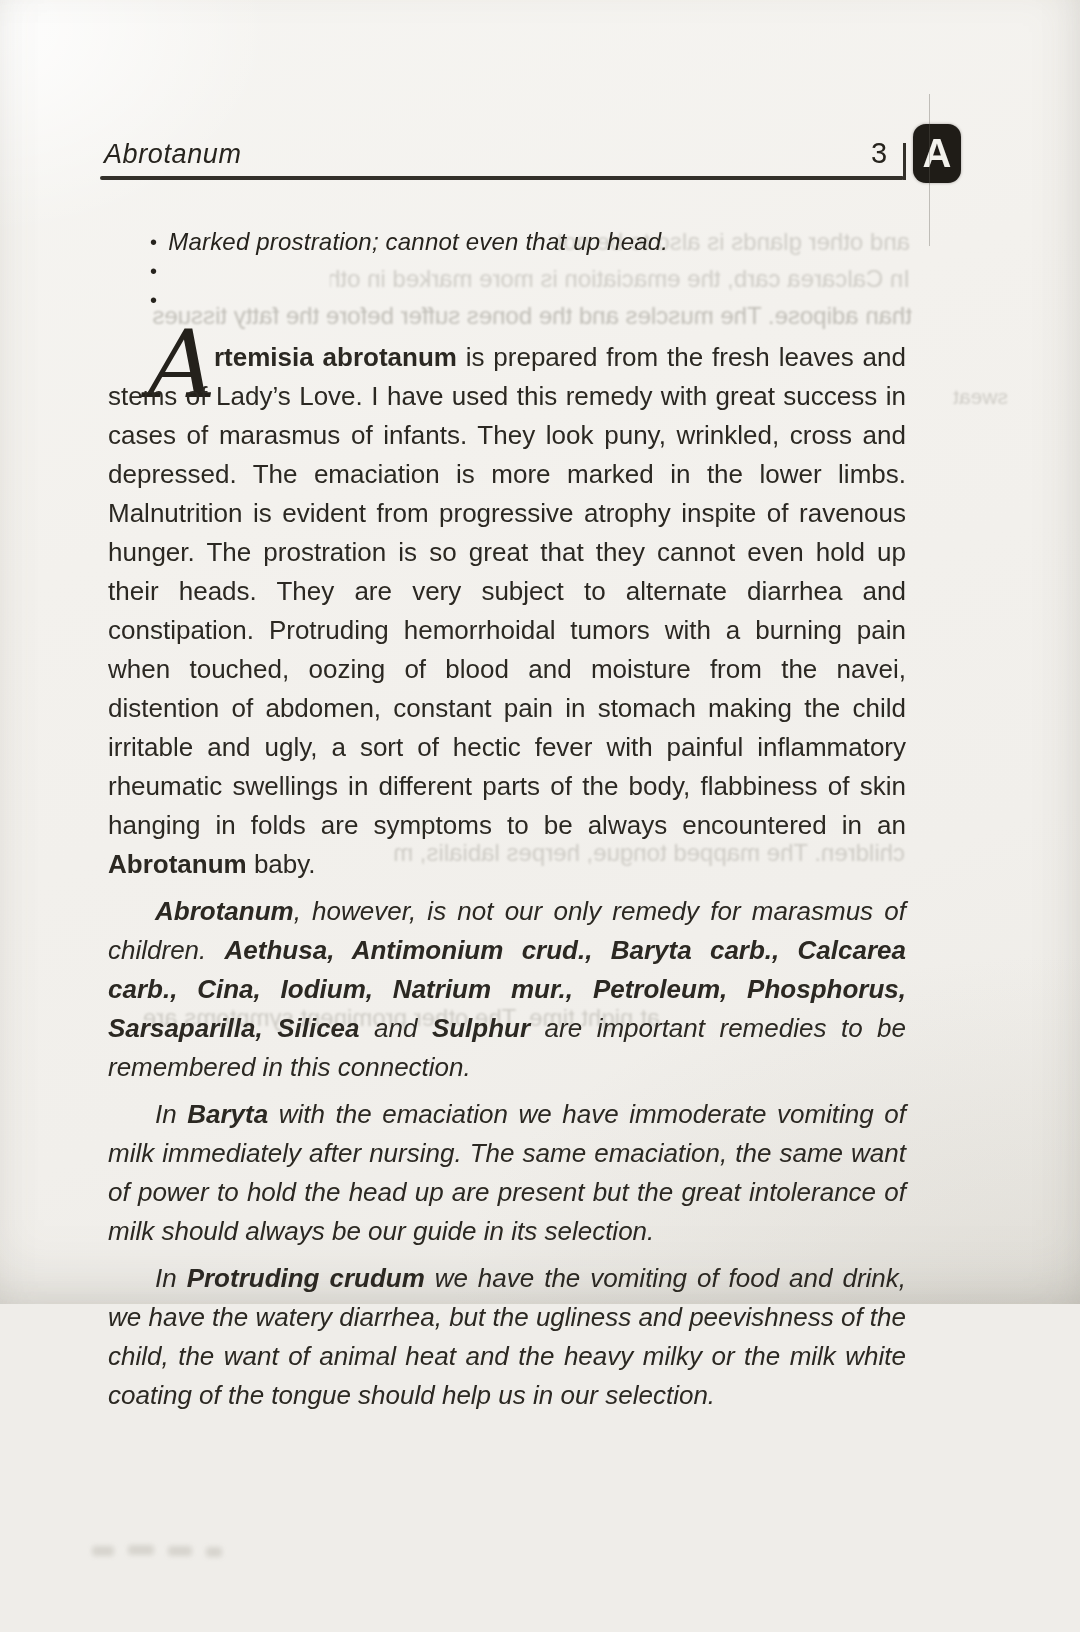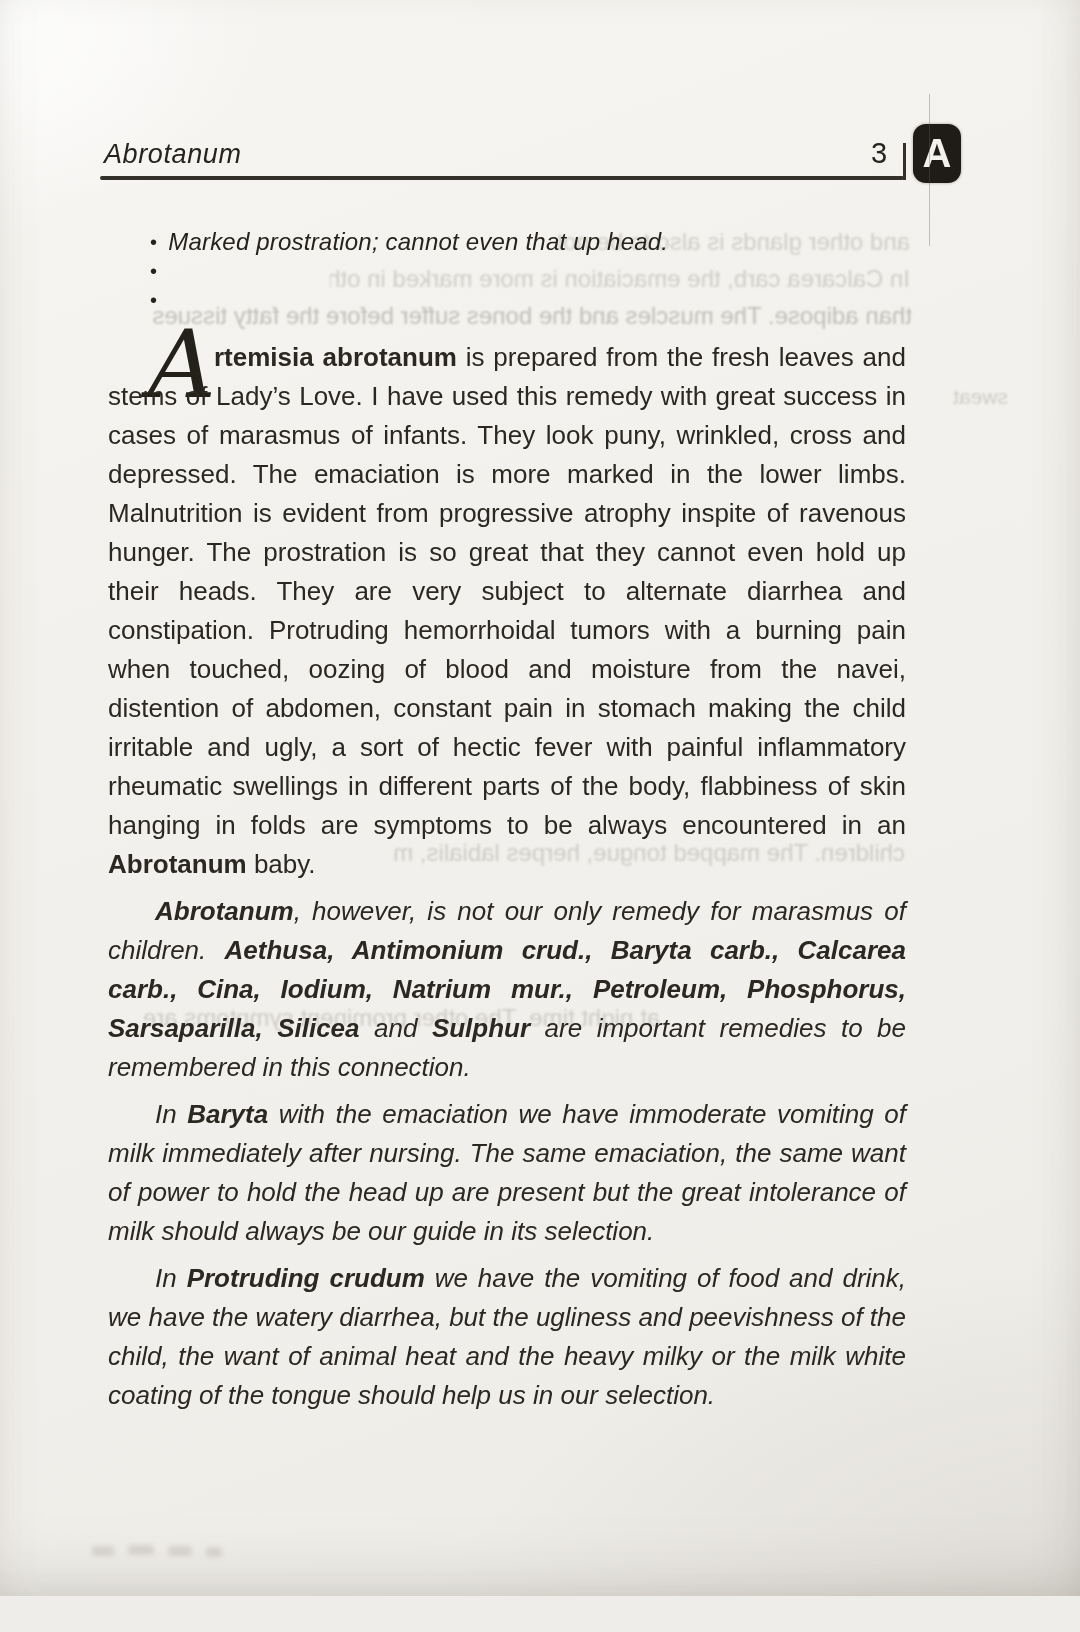--- a/index.html
+++ b/index.html
@@ -4,21 +4,21 @@
 <style>
   html, body { margin: 0; padding: 0; }
   body {
     width: 1080px; height: 1632px;
     background: #efede9;
     font-family: "Liberation Sans", sans-serif;
     overflow: hidden;
   }
   .page {
     position: relative;
-    width: 1080px; height: 1596px;
+    width: 1080px; height: 1304px;
     background:
       radial-gradient(ellipse 420px 300px at -2% 2%, rgba(255,255,255,.9), rgba(255,255,255,0) 70%),
       radial-gradient(ellipse 900px 500px at 100% 100%, rgba(190,186,176,.28), rgba(190,186,176,0) 70%),
       linear-gradient(160deg, #f6f5f2 0%, #f3f1ed 35%, #f1efeb 70%, #edebe6 100%);
     box-shadow: inset 0 -40px 70px -40px rgba(130,126,116,.35),
                 inset -25px 0 60px -40px rgba(130,126,116,.30),
                 inset 25px 0 60px -50px rgba(130,126,116,.22);
   }
 
   

